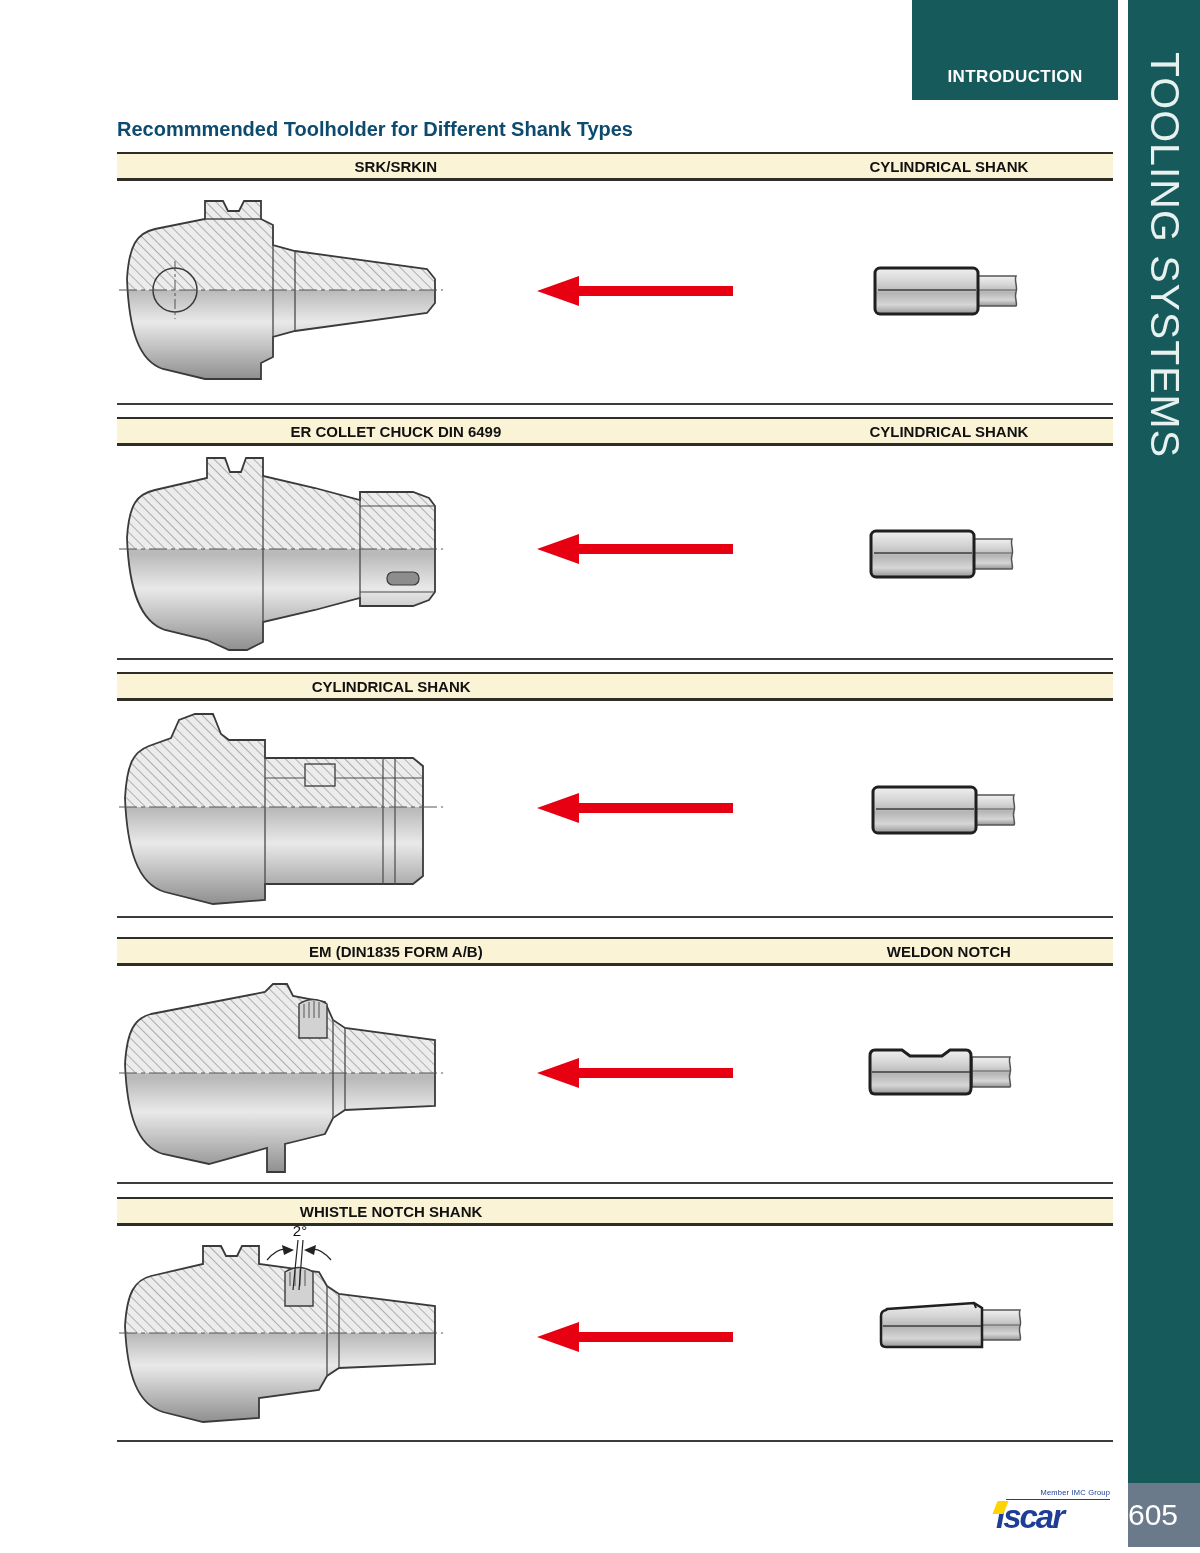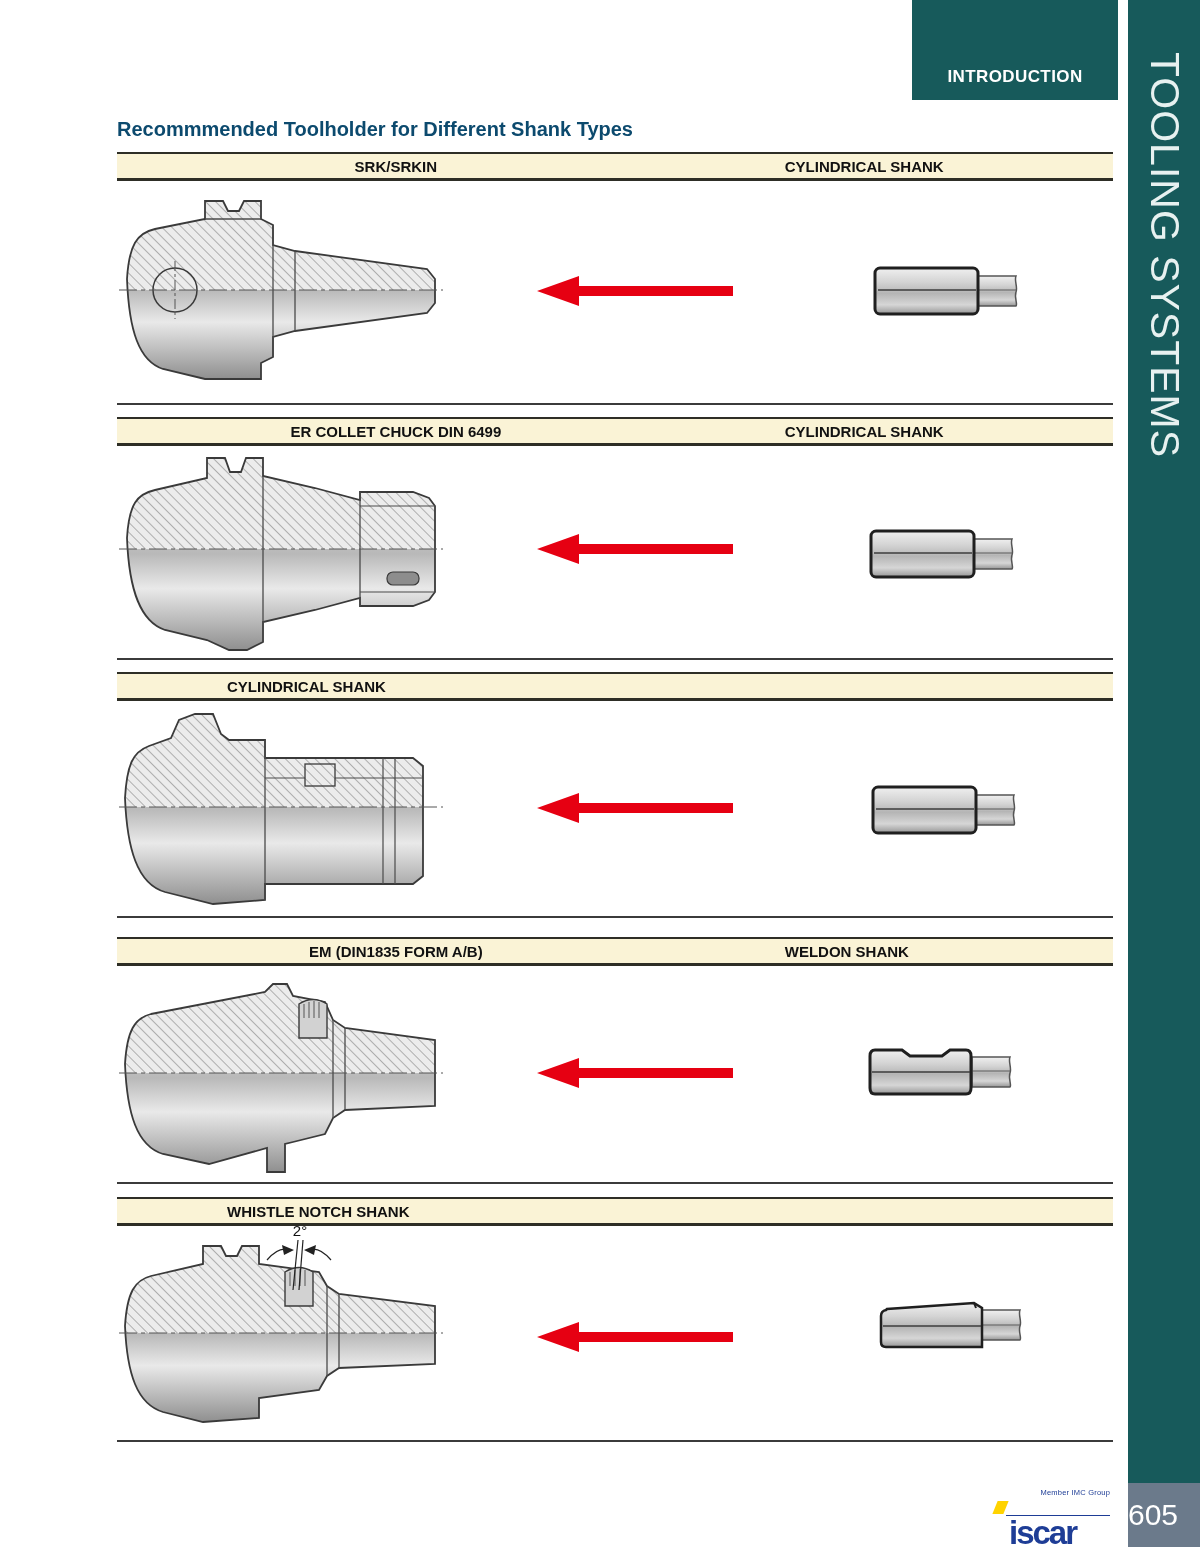--- a/index.html
+++ b/index.html
@@ -20,33 +20,33 @@
   .page-box{position:absolute;left:1128px;top:1483px;width:72px;height:64px;background:var(--page-box-gray);
             display:flex;align-items:center;justify-content:flex-start;}
   .page-box span{color:#fff;font-size:30px;}
 
   .doc-title{position:absolute;left:117px;top:118px;font-size:20px;font-weight:bold;color:#0c4a6e;}
 
   .band{position:absolute;left:117px;width:996px;height:24px;background:var(--cream);
         border-top:2px solid var(--header-border);border-bottom:3px solid var(--header-border);
         display:flex;align-items:center;}
   .band .cell-l{width:56%;text-align:center;font-weight:bold;font-size:15px;color:#111;}
-  .band .cell-r{width:44%;text-align:left;font-weight:bold;font-size:15px;color:#111;
+  .band .cell-r{width:44%;text-align:center;font-weight:bold;font-size:15px;color:#111;
                 box-sizing:border-box;padding-left:110px;}
 
   .sep{position:absolute;left:117px;width:996px;height:2px;background:#3b3b3b;}
   .abs{position:absolute;}
   svg{display:block;}
 
   
   .logo{position:absolute;left:992px;top:1488px;width:120px;height:50px;}
   .logo-caption{font-size:7.5px;color:var(--logo-blue);text-align:right;letter-spacing:.2px;
-                border-bottom:1.5px solid var(--logo-blue);padding-bottom:18px;margin:0 2px 1px 14px;}
-  .logo-word{font-size:33px;font-weight:bold;color:var(--logo-blue);
-             letter-spacing:-2px;line-height:.95;margin-left:17px;}
+                border-bottom:1.5px solid var(--logo-blue);padding-bottom:2px;margin:0 2px 1px 14px;}
+  .logo-word{font-size:33px;font-weight:bold;font-style:italic;color:var(--logo-blue);
+             letter-spacing:-2px;line-height:.95;margin-left:4px;}
   .logo-accent{position:absolute;left:3px;top:13px;width:11px;height:13px;background:var(--logo-yellow);
                transform:skewX(-22deg);}
 </style>
 </head>
 <body>
 
 <div class="page">
 
   <div class="intro-tab">
     <span>INTRODUCTION</span>
@@ -213,21 +213,21 @@
       </defs>
     <path d="M106,15 H144 C142,20 146,26 144,31 C142,37 146,43 144,45 H106 Z" fill="url(#s3g)" stroke="#555" stroke-width="1.5"></path>
     <line x1="106" y1="29" x2="144" y2="29" stroke="#5a5a5a" stroke-width="1"></line>
     <rect x="3" y="7" width="103" height="46" rx="5" fill="url(#s3g)" stroke="#1f1f1f" stroke-width="3"></rect>
     <line x1="6" y1="29" x2="104" y2="29" stroke="#3c3c3c" stroke-width="1.5"></line>
   </svg>
   <div class="sep" style="top:916px;"></div>
 
   <div class="band" style="top:937px;">
     <div class="cell-l">EM (DIN1835 FORM A/B)</div>
-    <div class="cell-r">WELDON SHANK</div>
+    <div class="cell-r">WELDON NOTCH</div>
   </div>
 
   <svg class="abs" style="left:117px;top:966px;" width="330" height="215" viewBox="0 0 330 215">
     <defs>
       <linearGradient id="r4g" x1="0" y1="0" x2="0" y2="1">
         <stop offset="0" stop-color="#d8d8d8"></stop>
           <stop offset=".5" stop-color="#b9b9b9"></stop>
         <stop offset=".68" stop-color="#e9e9e9"></stop>
           <stop offset="1" stop-color="#8f8f8f"></stop>
       </linearGradient>

